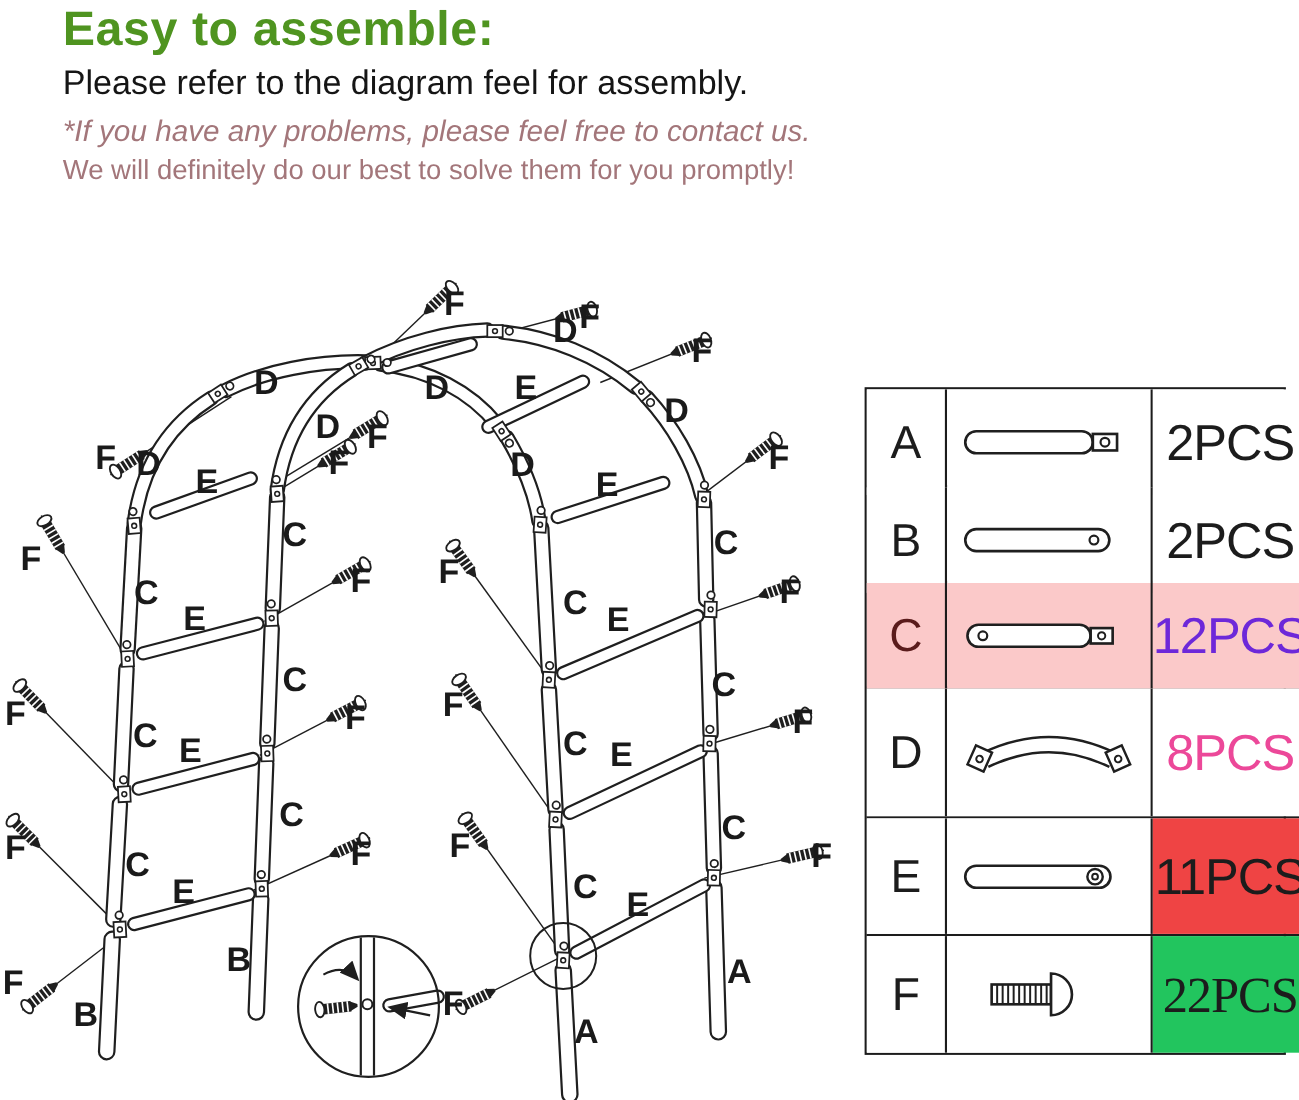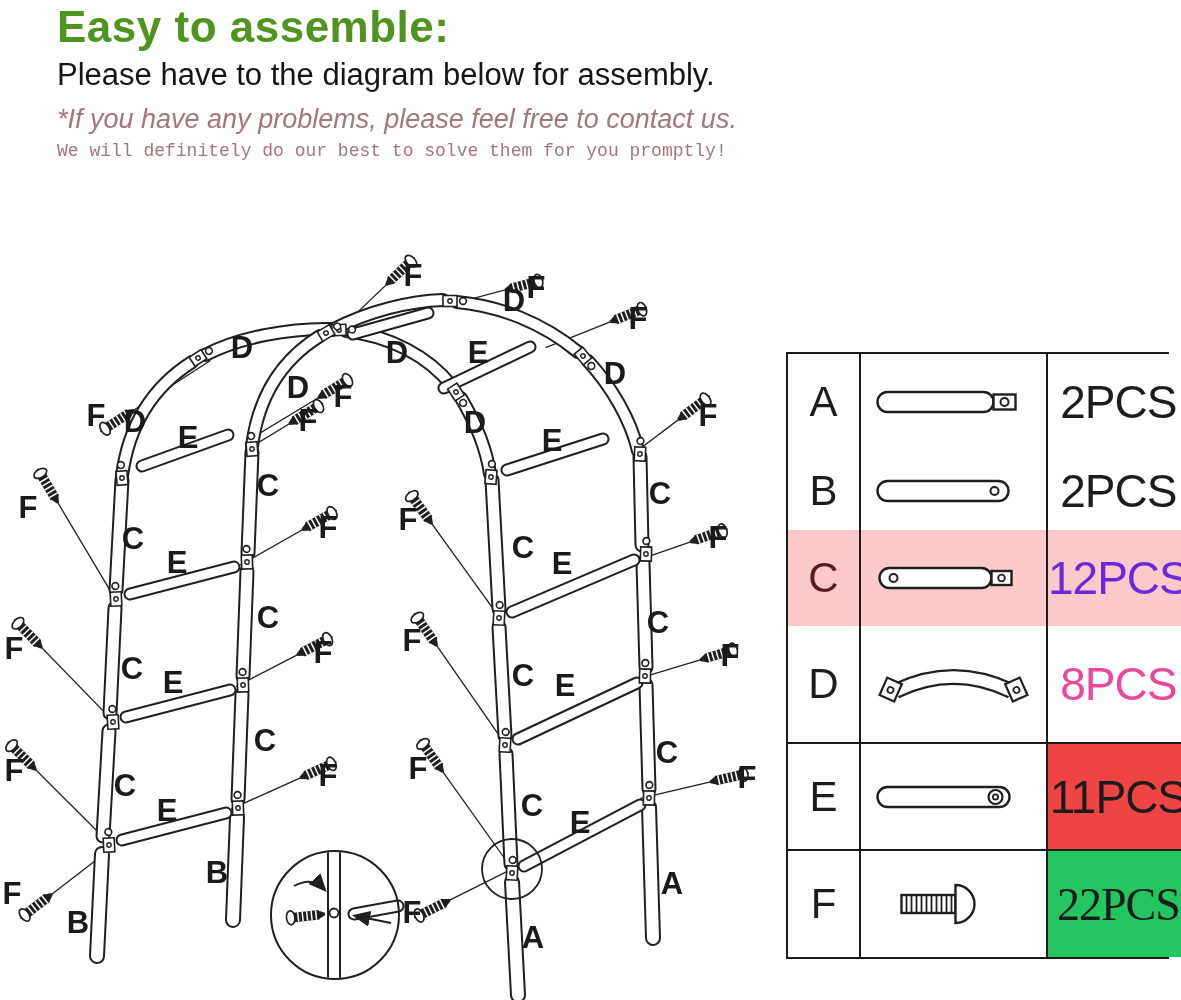--- a/index.html
+++ b/index.html
@@ -1,40 +1,40 @@
 <!DOCTYPE html>
 <html><head>
 <meta charset="utf-8">
 <style>
   html,body{margin:0;padding:0;background:#ffffff;}
   .page{position:relative;width:1181px;height:1000px;background:#fff;overflow:hidden;
         font-family:"Liberation Sans",sans-serif;}
   .hdr-title{position:absolute;left:57px;top:2px;font-size:44px;font-weight:bold;letter-spacing:.5px;}
   .hdr-sub{position:absolute;left:57px;top:57px;font-size:31px;color:#151515;}
   .hdr-note1{position:absolute;left:57px;top:104px;font-size:27px;}
-  .hdr-note2{position:absolute;left:57px;top:141px;font-size:18px;font-family:Liberation Mono, monospace;}
+  .hdr-note2{position:absolute;left:57px;top:141px;font-size:25px;}
   .diagram-svg{position:absolute;left:0;top:0;}
   .parts-table{position:absolute;left:786px;top:352px;width:383px;height:607px;
         border:2px solid #1c1c1c;box-sizing:border-box;display:grid;
         grid-template-rows:89px 87px 96px 118px 107px 1fr;}
   .pt-row{display:grid;grid-template-columns:73px 187px 1fr;}
   .pt-row:not(:last-child){border-bottom:2px solid #1c1c1c;}
   .pt-cell{display:flex;align-items:center;justify-content:center;box-sizing:border-box;}
   .pt-letter{border-right:2px solid #1c1c1c;font-size:42px;color:#1c1c1c;}
   .pt-icon{border-right:2px solid #1c1c1c;}
   .pt-qty{font-size:46px;letter-spacing:-1px;color:#1c1c1c;}
   .hidden-defs{position:absolute;width:0;height:0;overflow:hidden;}
 </style>
 </head>
 <body>
 
 <div class="page">
 
   <div class="hdr-title" style="color: rgb(79, 148, 32);">Easy to assemble:</div>
-  <div class="hdr-sub">Please have to the diagram below for assembly.</div>
+  <div class="hdr-sub">Please refer to the diagram feel for assembly.</div>
   <div class="hdr-note1" style="color: rgb(163, 118, 122); font-style: italic;">*If you have any problems, please feel free to contact us.</div>
   <div class="hdr-note2" style="color: rgb(163, 118, 122);">We will definitely do our best to solve them for you promptly!</div>
 
   <svg class="diagram-svg" width="1181" height="1000" viewBox="0 0 1181 1000" id="diagram">
     <defs>
       <marker id="ah" markerWidth="10" markerHeight="8" refX="7" refY="4" orient="auto">
         <polygon points="0,0 9,4 0,8" fill="#1f1f1f"></polygon>
       </marker>
 
       <g id="screw-glyph">

